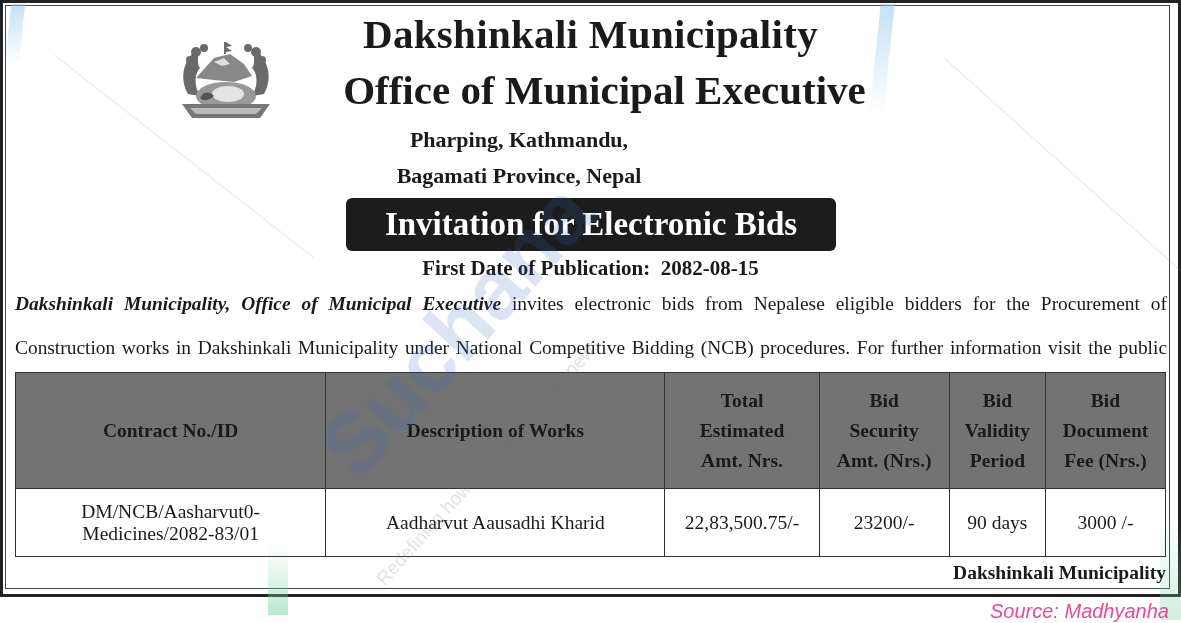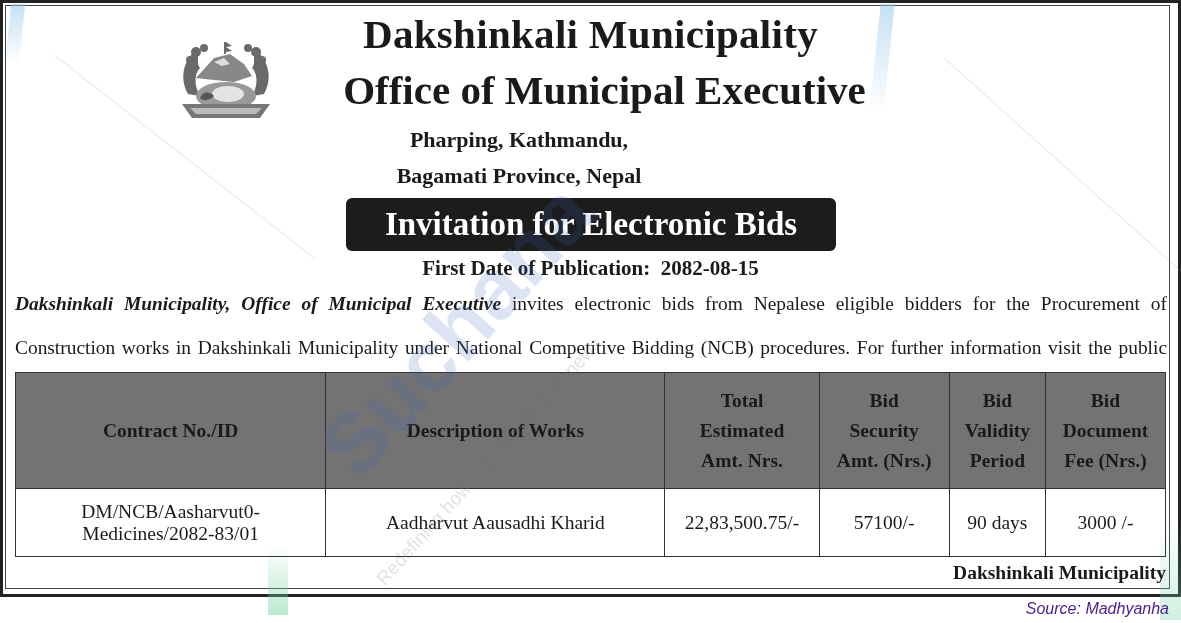--- a/index.html
+++ b/index.html
@@ -103,21 +103,21 @@
   .c1 { width: 300px; } .c2 { width: 328px; } .c3 { width: 149px; }
   .c4 { width: 126px; } .c5 { width: 93px; } .c6 { width: 116px; }
 
   .signoff {
     position: absolute; right: 15px; top: 562px;
     font-size: 19.5px; font-weight: bold;
   }
   .source {
     position: absolute; right: 12px; top: 600px;
     font-family: "Liberation Sans", sans-serif; font-style: italic;
-    font-size: 16px; color: #4c1d95;
+    font-size: 20px; color: #ec4899;
   }
 </style>
 </head>
 <body>
 
 <div class="frame-outer"></div>
 <div class="frame-inner"></div>
 
 <div class="diag-line" style="left:55px;top:55px;width:330px;transform:rotate(38deg);"></div>
 <div class="diag-line" style="left:945px;top:58px;width:360px;transform:rotate(42deg);"></div>
@@ -174,21 +174,21 @@
       <th class="c4"><span>Bid</span><br><span>Security</span><br><span>Amt. (Nrs.)</span></th>
       <th class="c5"><span>Bid</span><br><span>Validity</span><br><span>Period</span></th>
       <th class="c6"><span>Bid</span><br><span>Document</span><br><span>Fee (Nrs.)</span></th>
     </tr>
   </thead>
   <tbody>
     <tr>
       <td>DM/NCB/Aasharvut0-Medicines/2082-83/01</td>
       <td>Aadharvut Aausadhi Kharid</td>
       <td>22,83,500.75/-</td>
-      <td>57100/-</td>
+      <td>23200/-</td>
       <td>90 days</td>
       <td>3000 /-</td>
     </tr>
   </tbody>
 </table>
 
 <div class="wm-text">Suchana</div>
 <div class="wm-sub">Redefining how you access local news</div>
 
 <div class="signoff">Dakshinkali Municipality</div>

